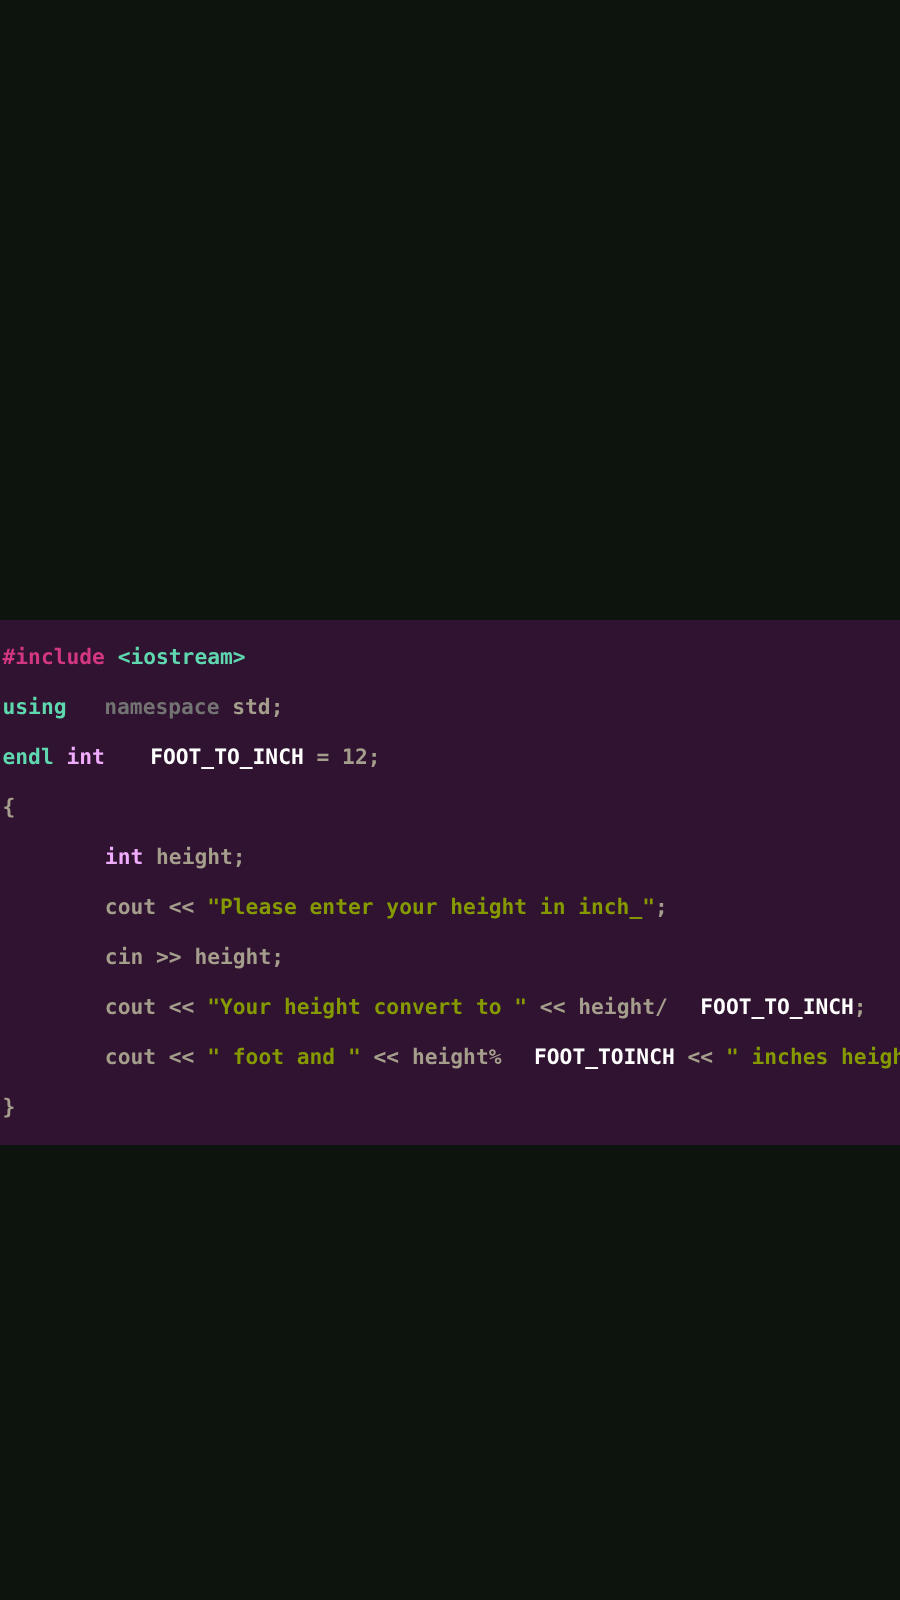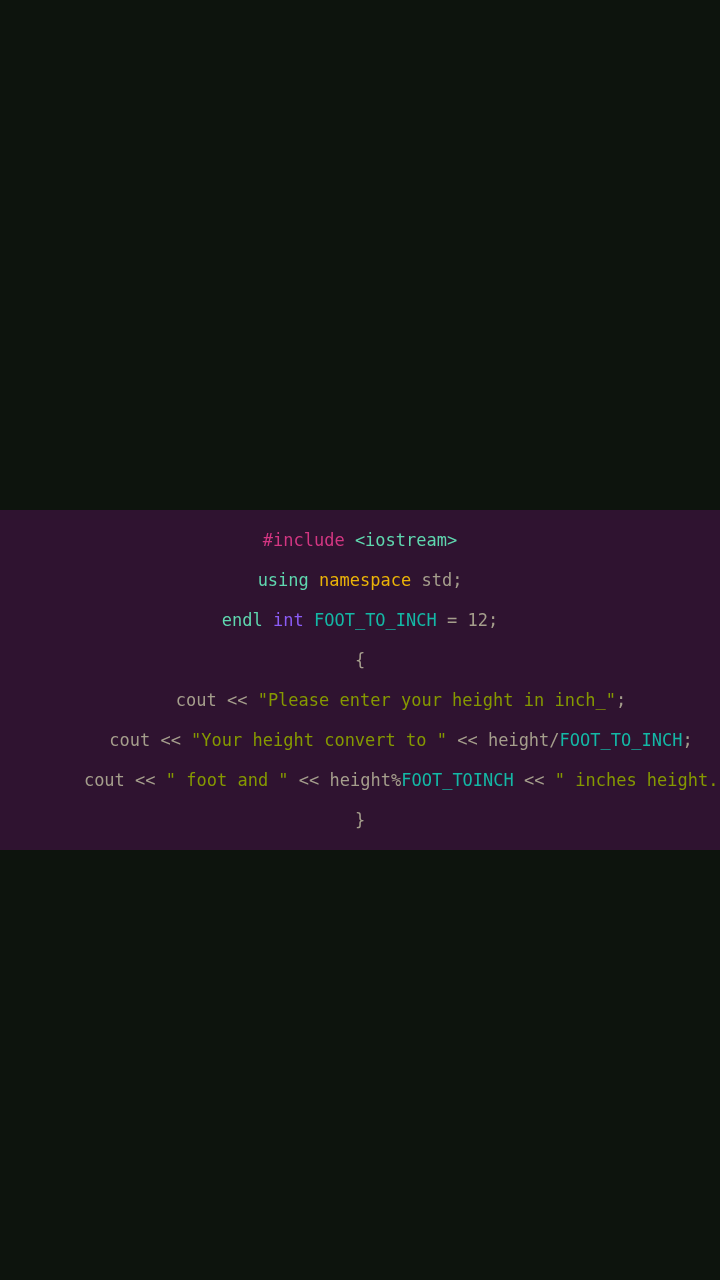--- a/index.html
+++ b/index.html
@@ -6,51 +6,52 @@
     margin: 0;
     padding: 0;
     background: #0d140d;
     width: 720px;
     height: 1280px;
     overflow: hidden;
     font-family: "DejaVu Sans Mono", "Consolas", monospace;
   }
   .editor {
     position: absolute;
-    top: 510px;
+    top: 496px;
     left: 0;
     right: 0;
     background: #2f1330;
     font-size: 17px;
     line-height: 20px;
-    font-weight: normal;
+    font-weight: bold;
     padding: 0 2px;
     white-space: pre;
     letter-spacing: 0px;
-    text-align: center;
   }
   .line { display: block; height: 20px; }
   .kw-pre { color: #d33682; } 
   .kw-hdr { color: #5fd7af; } 
   .kw-using { color: #5fd7af; }
-  .kw-ns { color: #eab308; }
-  .kw-type { color: #8b5cf6; }
+  .kw-ns { color: #737373; padding-left: 20px; }
+  .kw-type { color: #f0abfc; }
   .kw-void { color: #6c71c4; }
   .id { color: #a59e8c; margin-top: 41px; }
-  .const-name { color: #14b8a6; }
+  .const-name { color: #ffffff; margin-left: 26px; }
   .punc { color: #a59e8c; }
   .str { color: #859900; }
   .kw-return { color: #5fd7af; }
   .cursor { background: #c3bbad; display:inline-block; width:10px; height:18px; vertical-align:text-bottom; }
 </style>
 </head>
 <body>
 
 <div class="editor">
 <span class="line"><span class="kw-pre">#include</span><span class="kw-hdr"> &lt;iostream&gt;</span></span>
 <span class="line"><span class="kw-using">using</span><span class="kw-ns"> namespace</span><span class="id"> std</span><span class="punc">;</span></span>
 <span class="line"><span class="kw-using">endl</span><span class="kw-type"> int</span><span class="id"> </span><span class="const-name">FOOT_TO_INCH</span><span class="id"> = 12;</span></span>
 <span class="line"><span class="id">{</span></span>
+<span class="line"><span>        </span><span class="kw-type">int</span><span class="id"> height;</span></span>
 <span class="line"><span>        </span><span class="id">cout &lt;&lt; </span><span class="str">"Please enter your height in inch_"</span><span class="id">;</span></span>
+<span class="line"><span>        </span><span class="id">cin &gt;&gt; height;</span></span>
 <span class="line"><span>        </span><span class="id">cout &lt;&lt; </span><span class="str">"Your height convert to "</span><span class="id"> &lt;&lt; height/</span><span class="const-name">FOOT_TO_INCH</span><span class="id">;</span></span>
 <span class="line"><span>        </span><span class="id">cout &lt;&lt; </span><span class="str">" foot and "</span><span class="id"> &lt;&lt; height%</span><span class="const-name">FOOT_TOINCH</span><span class="id"> &lt;&lt; </span><span class="str">" inches height."</span></span>
 <span class="line"><span class="id">}</span></span>
 </div>
 
 </body></html>

